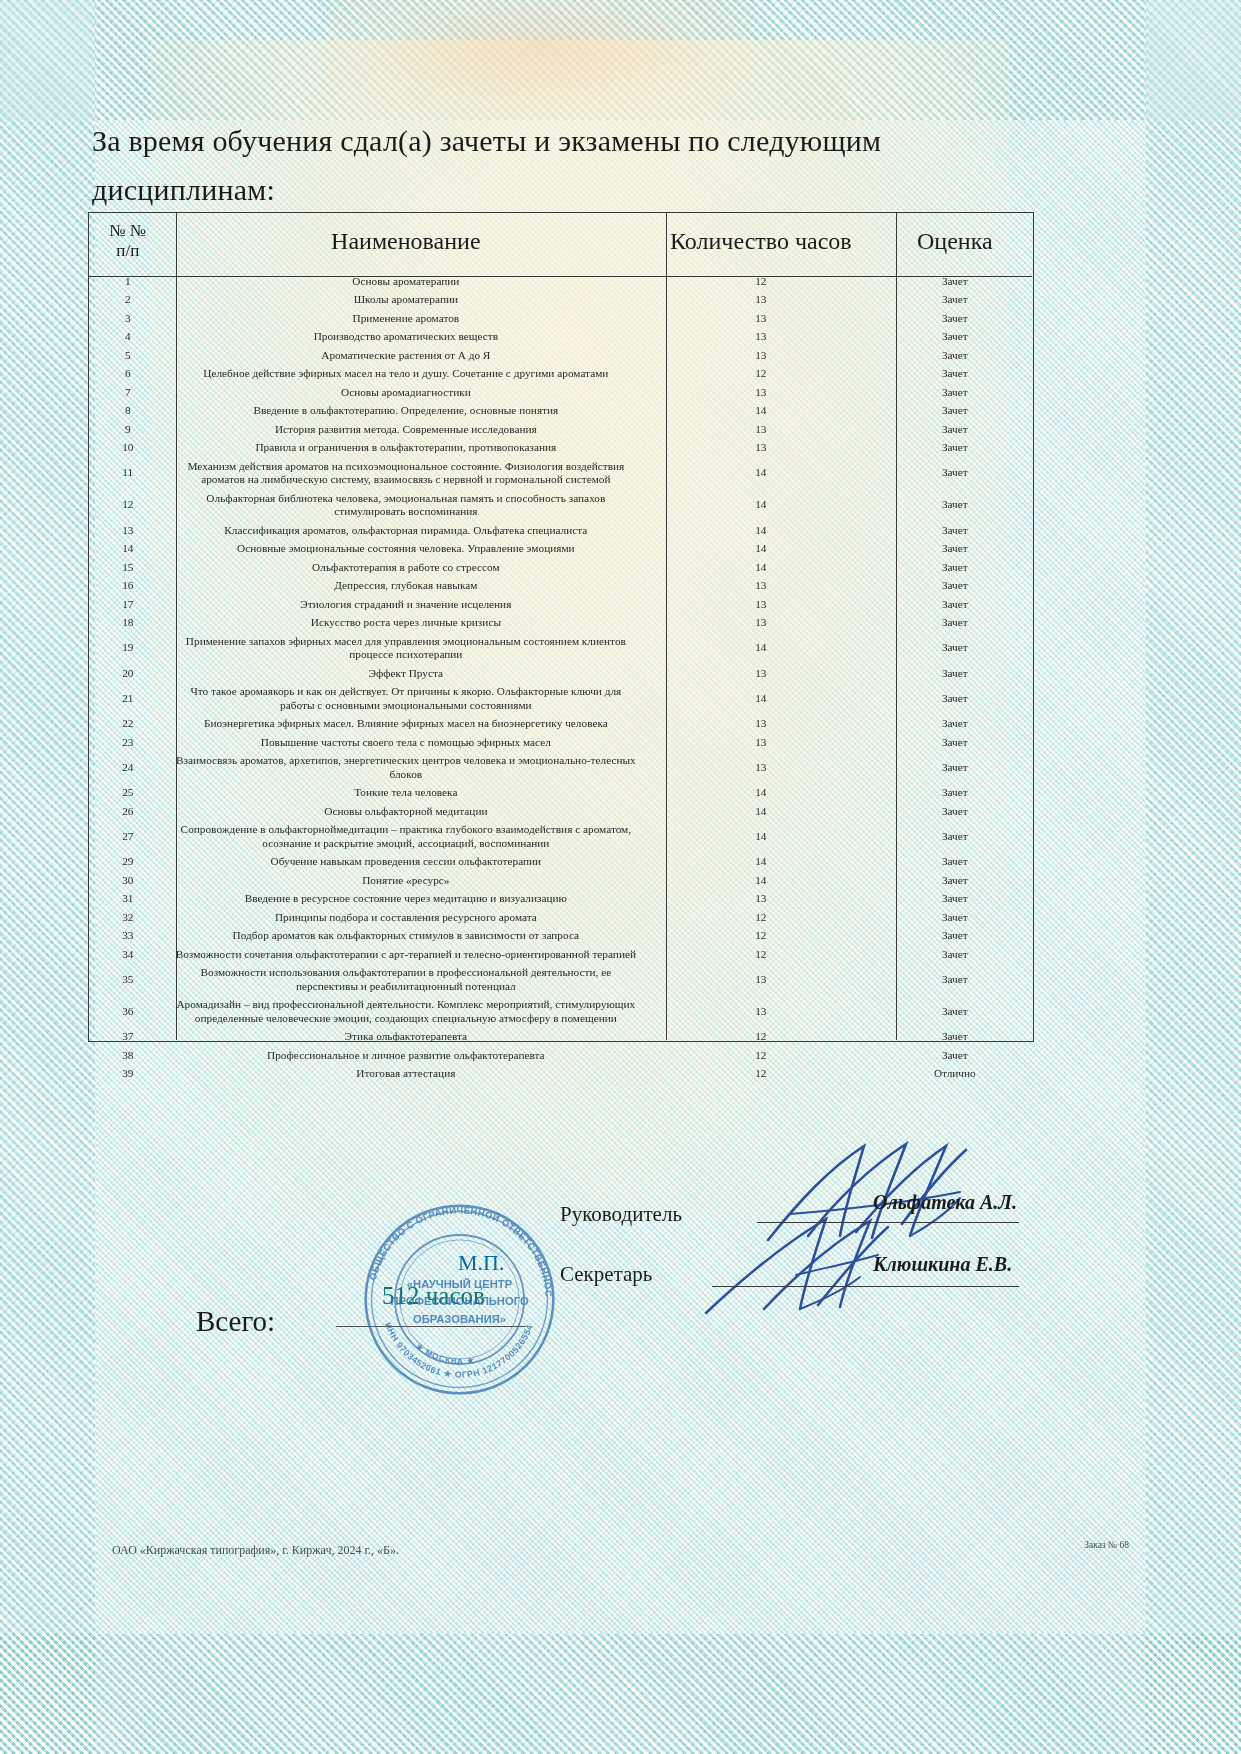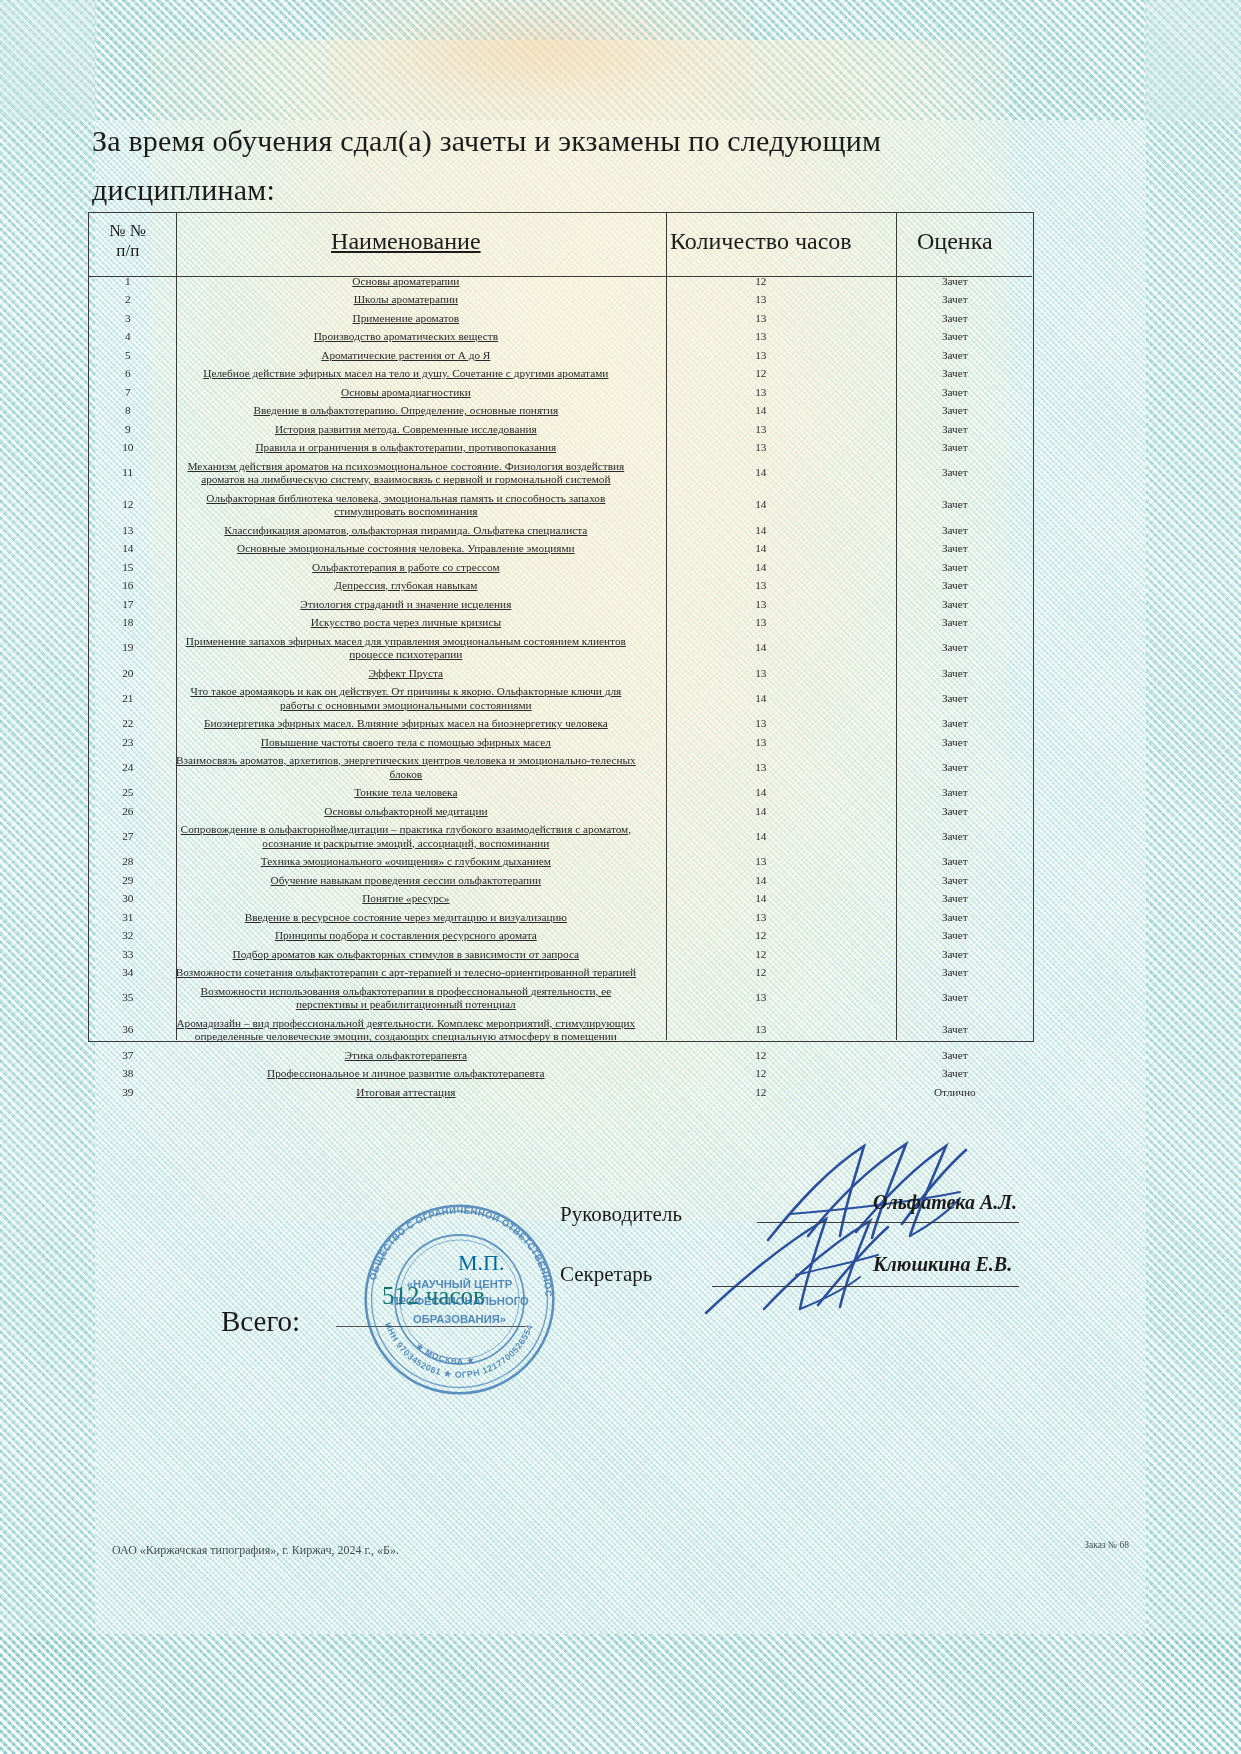--- a/index.html
+++ b/index.html
@@ -77,28 +77,28 @@
     padding:9px 4px 11px;
   }
   .th-num{font-size:17px;line-height:20px;}
 
   .row td{
     font-size:11.3px;color:#2a2a2a;
     padding:2.5px 6px;line-height:13.5px;
     vertical-align:middle;
   }
   .c-num{width:72px;text-align:center;font-size:11px;color:#3a3a3a;}
-  .c-name{width:490px;text-align:center;text-decoration:underline;}
+  .c-name{width:490px;text-align:center;}
   .c-hours{width:230px;text-align:center;}
   .c-mark{width:148px;text-align:center;}
 
   
   .total-label{
     position:absolute;left:196px;top:1305px;
-    font-size:29px;color:#1b1b1b;padding-left:25px;
+    font-size:29px;color:#1b1b1b;
   }
   .total-value{
     position:absolute;left:382px;top:1282px;
     font-size:25px;color:#0f766e;
   }
   .total-rule{
     position:absolute;left:336px;top:1326px;width:190px;height:0;
     border-bottom:1.2px solid #555;
   }
 
@@ -328,26 +328,20 @@
         <tr class="row">
           <td class="c-num">26</td>
           <td class="c-name">Основы ольфакторной медитации</td>
           <td class="c-hours">14</td>
           <td class="c-mark">Зачет</td>
         </tr>
         <tr class="row">
           <td class="c-num">27</td>
           <td class="c-name">Сопровождение в ольфакторноймедитации – практика глубокого взаимодействия с ароматом, осознание и раскрытие эмоций, ассоциаций, воспоминании</td>
           <td class="c-hours">14</td>
-          <td class="c-mark">Зачет</td>
-        </tr>
-        <tr class="row">
-          <td class="c-num">28</td>
-          <td class="c-name">Техника эмоционального «очищения» с глубоким дыханием</td>
-          <td class="c-hours">13</td>
           <td class="c-mark">Зачет</td>
         </tr>
         <tr class="row">
           <td class="c-num">29</td>
           <td class="c-name">Обучение навыкам проведения сессии ольфактотерапии</td>
           <td class="c-hours">14</td>
           <td class="c-mark">Зачет</td>
         </tr>
         <tr class="row">
           <td class="c-num">30</td>

